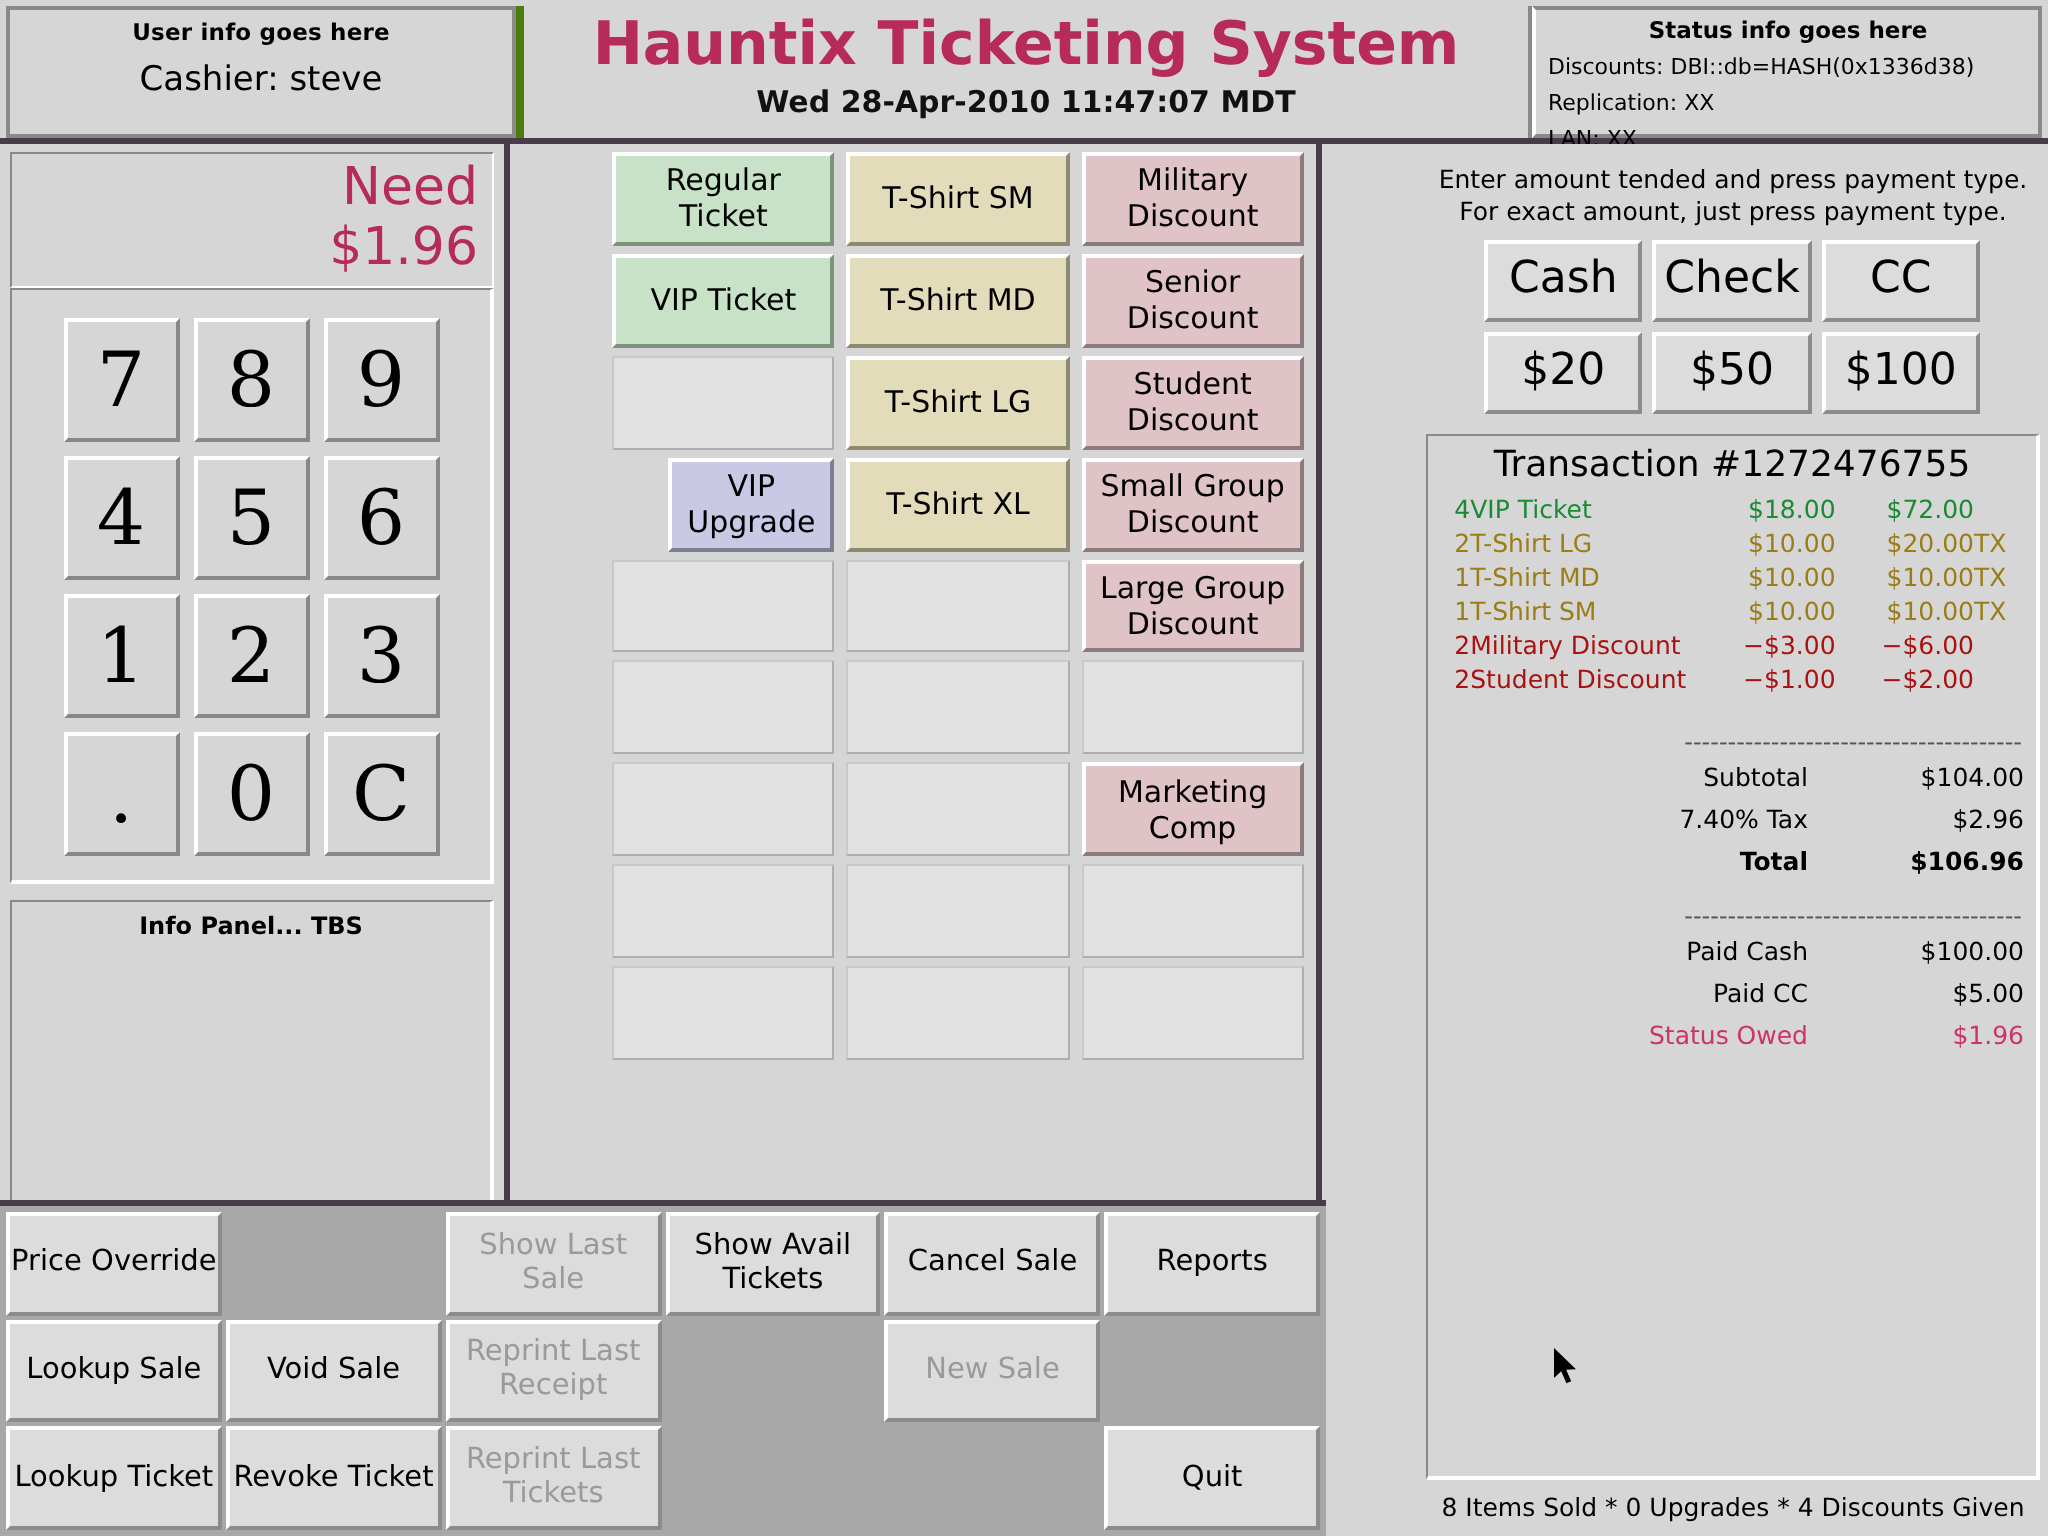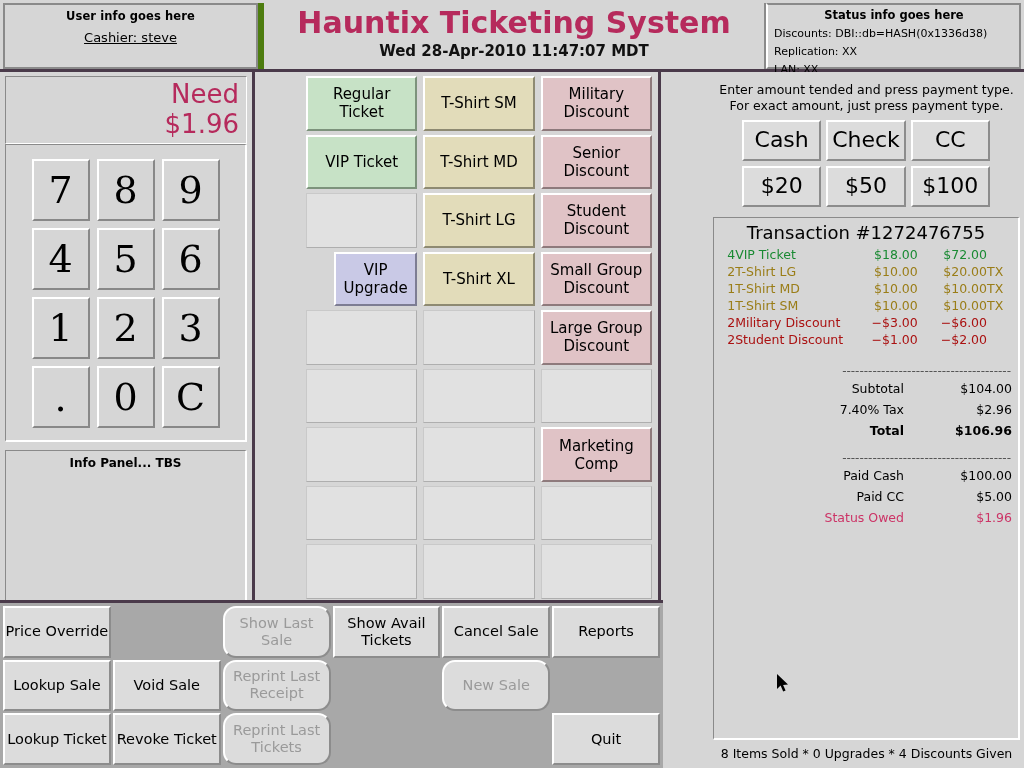--- a/index.html
+++ b/index.html
@@ -21,24 +21,24 @@
   }
   .hdr-cell{box-sizing:border-box;background:#d6d6d6;}
   .hdr-user{
     width:255px;border:2px solid #fff;border-right:2px solid #8a8a8a;
     border-top:2px solid #8a8a8a;border-left:2px solid #8a8a8a;
     border-bottom:2px solid #8a8a8a;
     margin:3px 0 0 3px;
     display:flex;flex-direction:column;align-items:center;padding-top:4px;
   }
   .hdr-user .t{font-weight:bold;font-size:11.5px;letter-spacing:.1px;}
-  .hdr-user .s{font-size:13px;margin-top:7px;text-decoration:underline;}
+  .hdr-user .s{font-size:17px;margin-top:7px;}
   .hdr-mid{
     flex:1;display:flex;flex-direction:column;align-items:center;justify-content:flex-start;
-    border-left:6px solid #4d7c0f;border-right:2px solid #8a8a8a;
+    border-left:4px solid #4d7c0f;border-right:2px solid #8a8a8a;
     margin:3px 0 0 0;padding-top:2px;
   }
   .hdr-title{font-size:30px;font-weight:bold;color:#b62a5c;letter-spacing:0px;line-height:36px;}
   .hdr-date{font-size:15px;font-weight:bold;color:#111;line-height:20px;}
   .hdr-status{
     width:255px;margin:3px 3px 0 0;
     border:2px solid #8a8a8a;border-left:2px solid #fff;
     padding:3px 5px 0 6px;box-sizing:border-box;
   }
   .hdr-status .t{font-weight:bold;font-size:11.5px;text-align:center;display:block;}
@@ -83,21 +83,21 @@
     border-top:1px solid #8a8a8a;border-left:1px solid #8a8a8a;
     border-right:2px solid #fff;border-bottom:2px solid #fff;
     box-sizing:border-box;text-align:center;padding-top:5px;
     font-weight:bold;font-size:12px;
   }
 
   
   .middle{flex:1;box-sizing:border-box;border-right:3px solid #4a3a4a;
           padding:4px 6px 0 3px;}
   .btngrid{display:grid;grid-template-columns:repeat(3,1fr);
-           grid-template-rows:repeat(9,1fr);gap:4px 6px;height:523px;}
+           grid-template-rows:repeat(9,1fr);gap:4px 6px;height:454px;}
   .pbtn{
     box-sizing:border-box;display:flex;align-items:center;justify-content:center;
     text-align:center;font-size:15px;line-height:18px;color:#000;
     border-top:2px solid #fff;border-left:2px solid #fff;
     border-right:2px solid #8c8c8c;border-bottom:2px solid #8c8c8c;
     background:#e1e1e1;cursor:pointer;padding:2px;
   }
   .pbtn.empty{background:#e1e1e1;border-top:1px solid #c9c9c9;border-left:1px solid #c9c9c9;
               border-right:1px solid #aeaeae;border-bottom:1px solid #aeaeae;cursor:default;}
   .pbtn.green{background:#c7e2c6;border-right-color:#7d937c;border-bottom-color:#7d937c;}
@@ -149,21 +149,21 @@
     padding:3px;
   }
   .tgrid{display:grid;grid-template-columns:repeat(6,1fr);grid-template-rows:repeat(3,1fr);
          gap:2px;width:100%;height:100%;}
   .tbtn{
     box-sizing:border-box;display:flex;align-items:center;justify-content:center;
     text-align:center;font-size:14.5px;line-height:17px;
     background:#dcdcdc;border-top:2px solid #fff;border-left:2px solid #fff;
     border-right:2px solid #8c8c8c;border-bottom:2px solid #8c8c8c;cursor:pointer;
   }
-  .tbtn.disabled{color:#9a9a9a;background:#dcdcdc;cursor:default;border-radius:13px;}
+  .tbtn.disabled{color:#9a9a9a;background:#dcdcdc;cursor:default;}
   .tbtn.blank{background:#a8a8a8;border:none;cursor:default;}
 
   .cursor{position:absolute;left:777px;top:674px;width:12px;height:19px;pointer-events:none;}
 </style>
 </head>
 <body>
 
 <div class="app">
 
   <div class="header">

